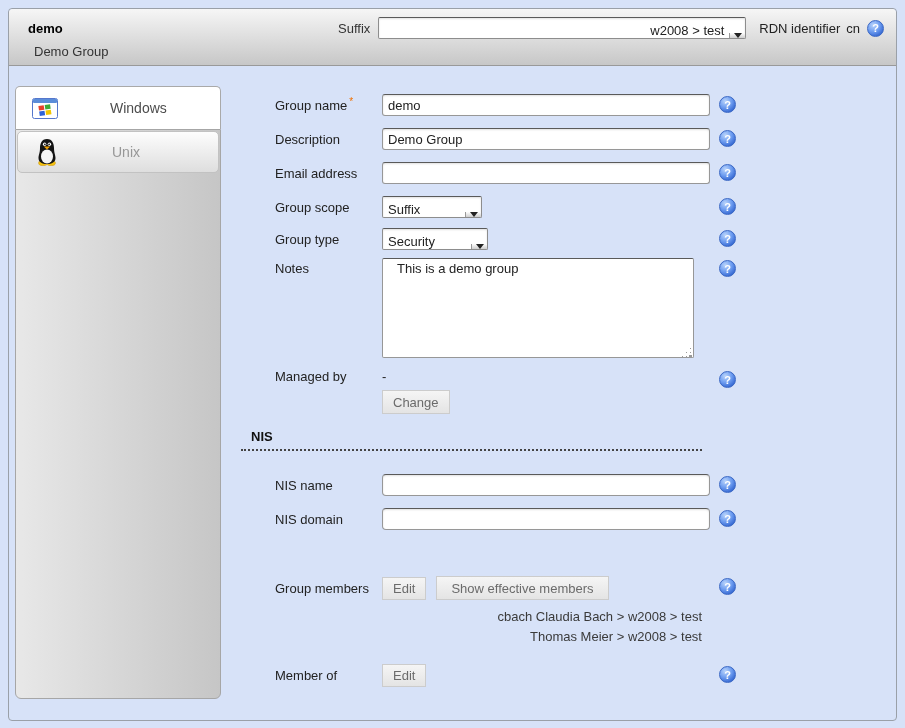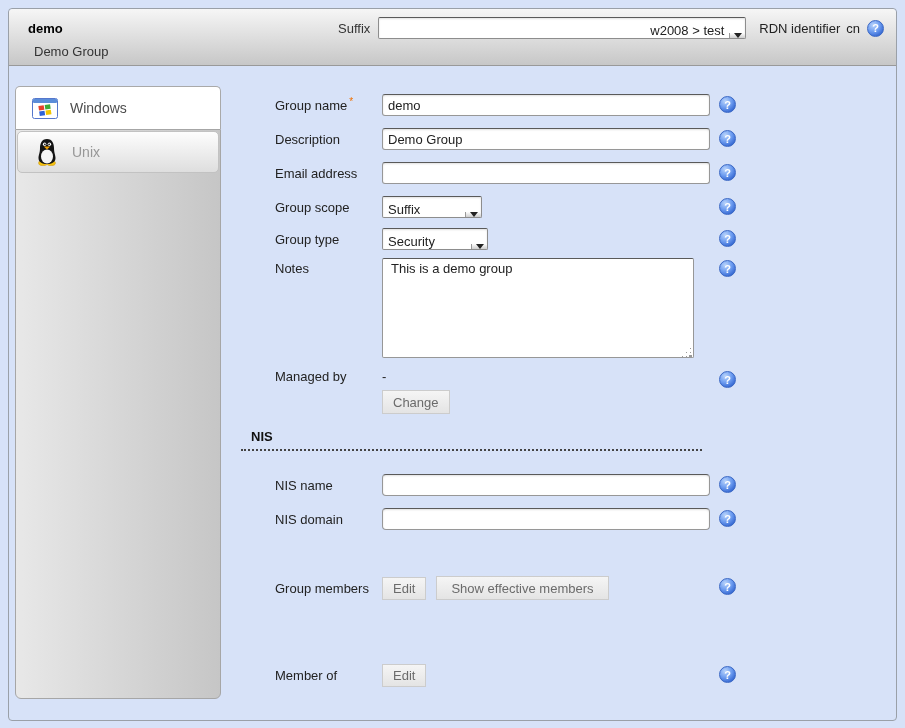--- a/index.html
+++ b/index.html
@@ -28,40 +28,40 @@
   .tri{width:0;height:0;border-left:4px solid transparent;border-right:4px solid transparent;
     border-top:5px solid #222;}
   .suffix-select{width:368px;}
   
   .help{width:17px;height:17px;border-radius:50%;flex:0 0 auto;
     background:radial-gradient(circle at 35% 28%,#b9d4fb 0%,#6d9cf0 45%,#3d6fd6 75%,#2d5cc0 100%);
     border:1px solid #3a67c4;box-sizing:border-box;color:#fff;font-weight:bold;font-size:11px;
     display:flex;align-items:center;justify-content:center;cursor:pointer;}
   
   .sidebar{position:absolute;left:6px;top:77px;width:206px;bottom:21px;}
-  .tab{display:flex;align-items:center;padding-left:12px;cursor:pointer;}
+  .tab{display:flex;align-items:center;padding-left:12px;cursor:pointer;gap:40px;}
   .tab-icon{width:34px;display:flex;justify-content:center;margin-right:8px;}
   .tab-windows{height:43px;background:#fff;border:1px solid #a9a9a9;border-bottom:none;
     border-radius:5px 5px 0 0;box-sizing:border-box;}
   .tab-windows .tab-label{color:#4d4d4d;font-size:14px;}
   .sidebar-body{position:absolute;top:43px;bottom:0;left:0;right:0;box-sizing:border-box;
     border:1px solid #a6a6a6;border-radius:0 0 6px 6px;
     background:linear-gradient(to right,#e8e8e8 0%,#dadada 40%,#c6c6c6 100%);}
   .tab-unix{height:42px;margin:1px;border:1px solid #c2c2c2;border-radius:5px;
     background:linear-gradient(#fdfdfd,#dedede);box-sizing:border-box;}
   .tab-unix .tab-label{color:#979797;font-size:14px;}
   
   .main{position:absolute;left:232px;top:77px;width:461px;bottom:0;}
   .row{position:absolute;left:0;width:100%;display:flex;align-items:center;margin-left:34px;}
   .row .label{width:107px;flex:0 0 auto;color:#222;}
   .row .help{position:absolute;right:0;top:2px;}
   .ti{box-sizing:border-box;width:328px;height:22px;border:1px solid #979797;border-top-color:#5a5a5a;
     border-radius:3px;box-shadow:inset 0 1px 2px rgba(0,0,0,.12);padding:0 5px;font:13px "Liberation Sans",sans-serif;color:#222;background:#fff;}
   textarea.ta{box-sizing:border-box;width:312px;height:100px;border:1px solid #979797;border-top-color:#5a5a5a;
-    border-radius:2px;resize:none;padding:2px 8px;font:13px "Liberation Sans",sans-serif;color:#222;background:#fff;}
+    border-radius:2px;resize:none;padding:2px 14px;font:13px "Liberation Sans",sans-serif;color:#222;background:#fff;}
   .ta-wrap{position:relative;}
   .grip{position:absolute;right:3px;bottom:4px;width:1px;height:1px;background:#999;
     box-shadow:0 0 0 1px #999, -4px 0 0 0 #999, 0 -4px 0 0 #999, -8px 0 0 0 #999, -4px -4px 0 0 #999, 0 -8px 0 0 #999;}
   .btn{display:inline-flex;align-items:center;justify-content:center;height:24px;box-sizing:border-box;
     background:linear-gradient(#f5f5f5,#e4e4e4);border:1px solid #ccc;border-radius:0;
     color:#6b6b6b;font-size:13px;padding:0 10px;cursor:pointer;white-space:nowrap;}
   .required{color:#f07000;font-size:10px;vertical-align:super;margin-left:2px;}
   .nis-heading{position:absolute;left:0;width:100%;box-sizing:border-box;border-bottom:2px dotted #444;
     padding:0 0 5px 10px;font-weight:bold;color:#111;}
   .member-list{position:absolute;right:0;text-align:right;color:#3a3a3a;line-height:20px;}
@@ -202,20 +202,24 @@
       <span class="help">?</span>
     </div>
 
     <div class="row" style="top:490px">
       <span class="label">Group members</span>
       <span class="btn" style="height:23px">Edit</span>
       <span class="btn" style="height:24px;margin-left:10px;padding:0 14px">Show effective members</span>
       <span class="help">?</span>
     </div>
 
+    <div class="member-list" style="top:521px">
+      <div>cbach Claudia Bach &gt; w2008 &gt; test</div>
+      <div>Thomas Meier &gt; w2008 &gt; test</div>
+    </div>
 
     <div class="row" style="top:578px">
       <span class="label">Member of</span>
       <span class="btn" style="height:23px">Edit</span>
       <span class="help">?</span>
     </div>
 
   </div>
 </div>
 

